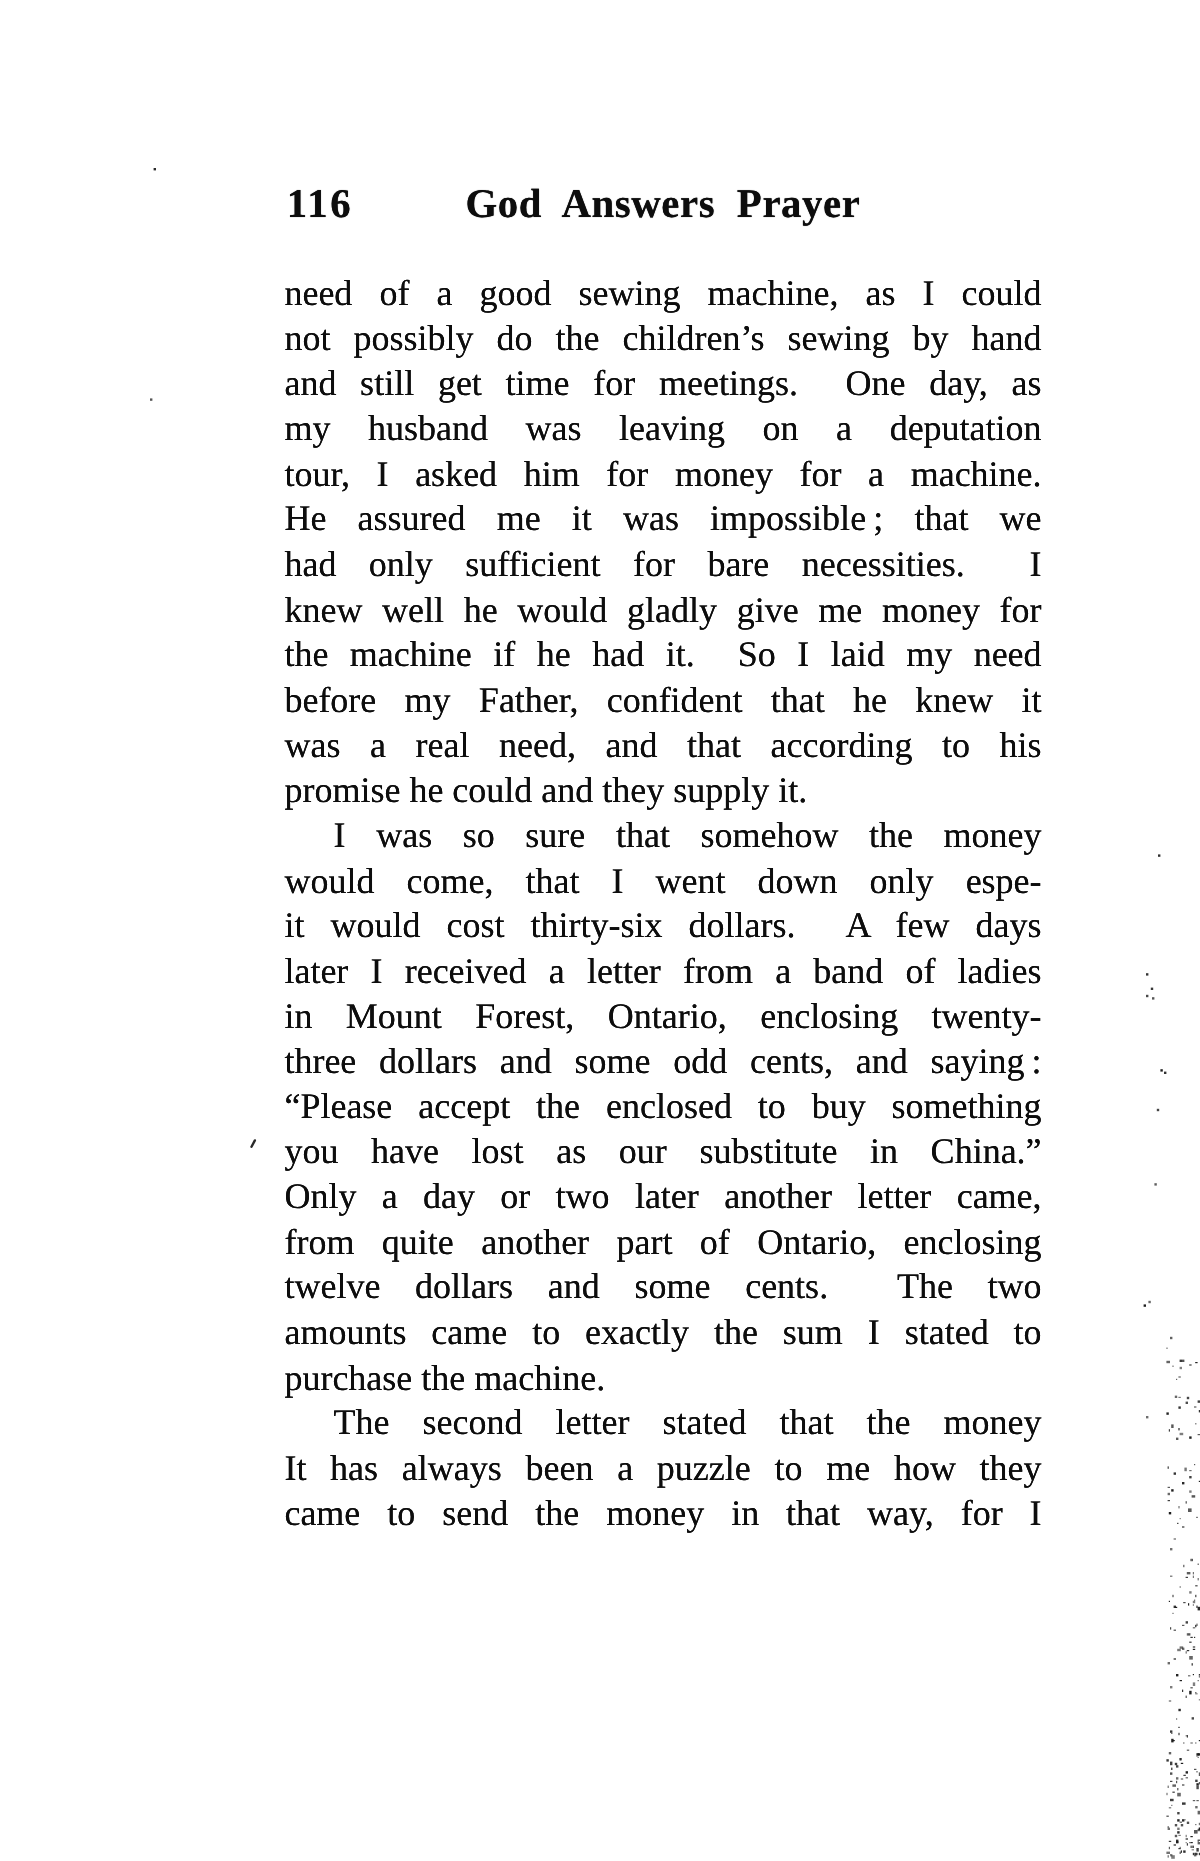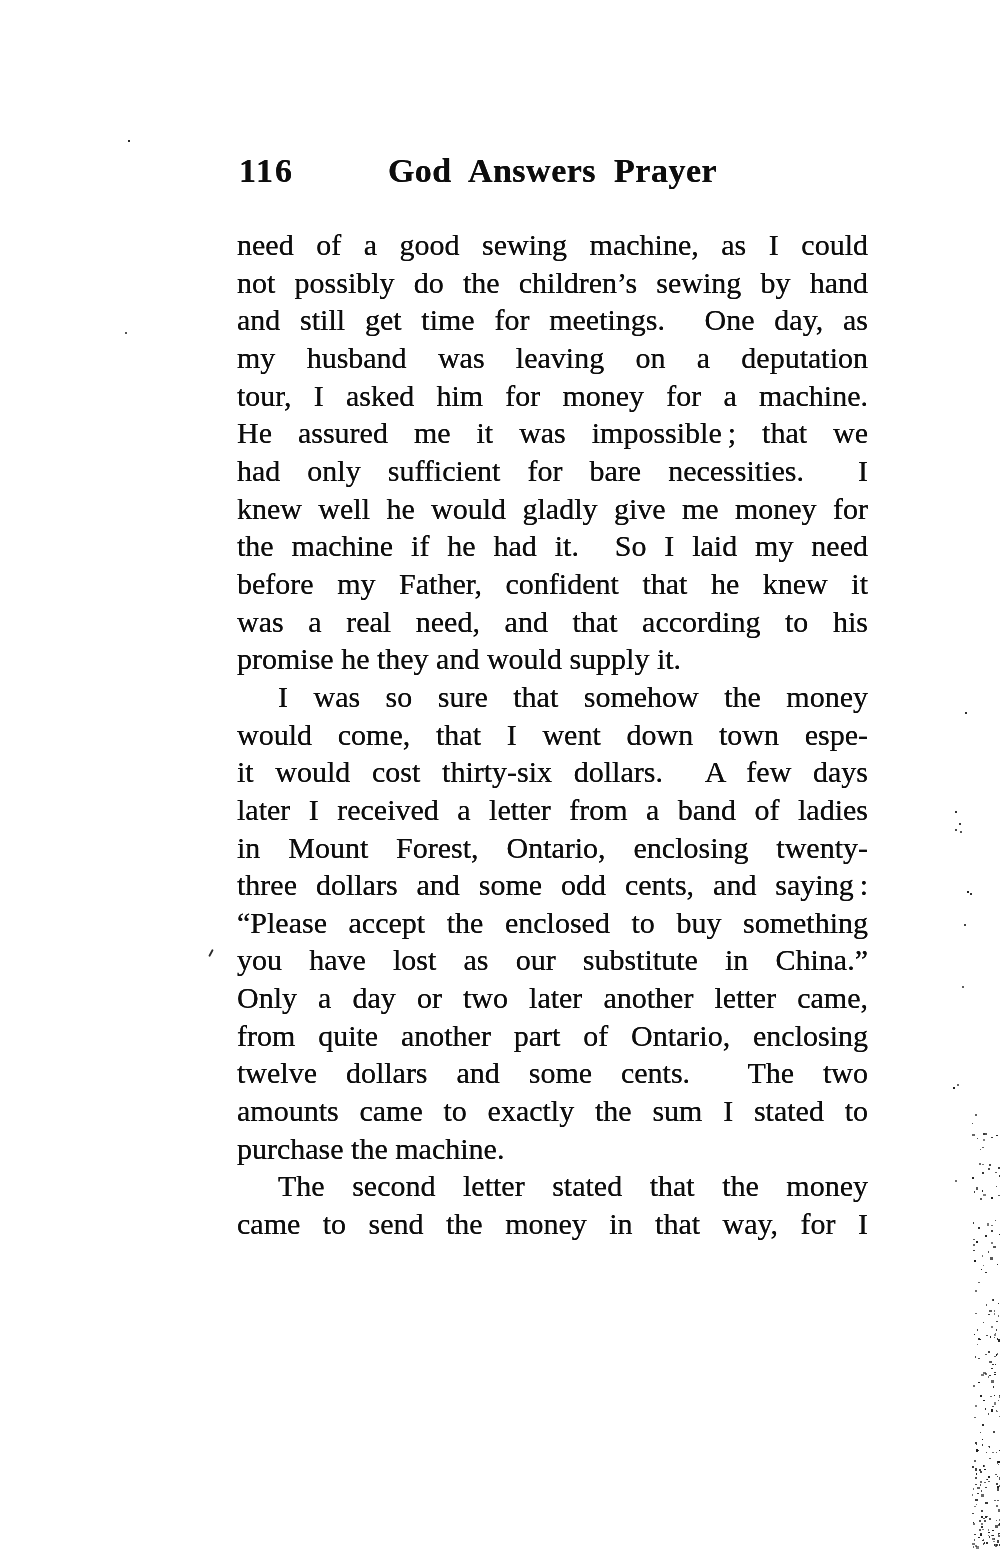--- a/index.html
+++ b/index.html
@@ -77,35 +77,36 @@
       <div class="line">not possibly do the children’s sewing by hand</div>
       <div class="line">and still get time for meetings.  One day, as</div>
       <div class="line">my husband was leaving on a deputation</div>
       <div class="line">tour, I asked him for money for a machine.</div>
       <div class="line">He assured me it was impossible ; that we</div>
       <div class="line">had only sufficient for bare necessities.  I</div>
       <div class="line">knew well he would gladly give me money for</div>
       <div class="line">the machine if he had it.  So I laid my need</div>
       <div class="line">before my Father, confident that he knew it</div>
       <div class="line">was a real need, and that according to his</div>
-      <div class="line para-end">promise he they and would supply it.</div>
+      <div class="line para-end">promise he could and they supply it.</div>
       <div class="line indent">I was so sure that somehow the money</div>
-      <div class="line">would come, that I went down town espe-</div>
+      <div class="line">would come, that I went down only espe-</div>
       <div class="line">it would cost thirty-six dollars.  A few days</div>
       <div class="line">later I received a letter from a band of ladies</div>
       <div class="line">in Mount Forest, Ontario, enclosing twenty-</div>
       <div class="line">three dollars and some odd cents, and saying :</div>
       <div class="line">“Please accept the enclosed to buy something</div>
       <div class="line">you have lost as our substitute in China.”</div>
       <div class="line">Only a day or two later another letter came,</div>
       <div class="line">from quite another part of Ontario, enclosing</div>
       <div class="line">twelve dollars and some cents.  The two</div>
       <div class="line">amounts came to exactly the sum I stated to</div>
       <div class="line para-end">purchase the machine.</div>
       <div class="line indent">The second letter stated that the money</div>
+      <div class="line">It has always been a puzzle to me how they</div>
       <div class="line">came to send the money in that way, for I</div>
     </main>
 
   <div class="speck s1"></div>
   <div class="speck s2"></div>
   <div class="speck s3"></div>
   <div class="noise-layer" id="noise">
       <div class="dot" style="left: 980px; top: 1534px; width: 2px; height: 2px; opacity: 0.890265;"></div>
       <div class="dot" style="left: 982px; top: 1439px; width: 1px; height: 1px; opacity: 0.994935;"></div>
       <div class="dot" style="left: 987px; top: 1479px; width: 1px; height: 1px; opacity: 0.850467;"></div>

